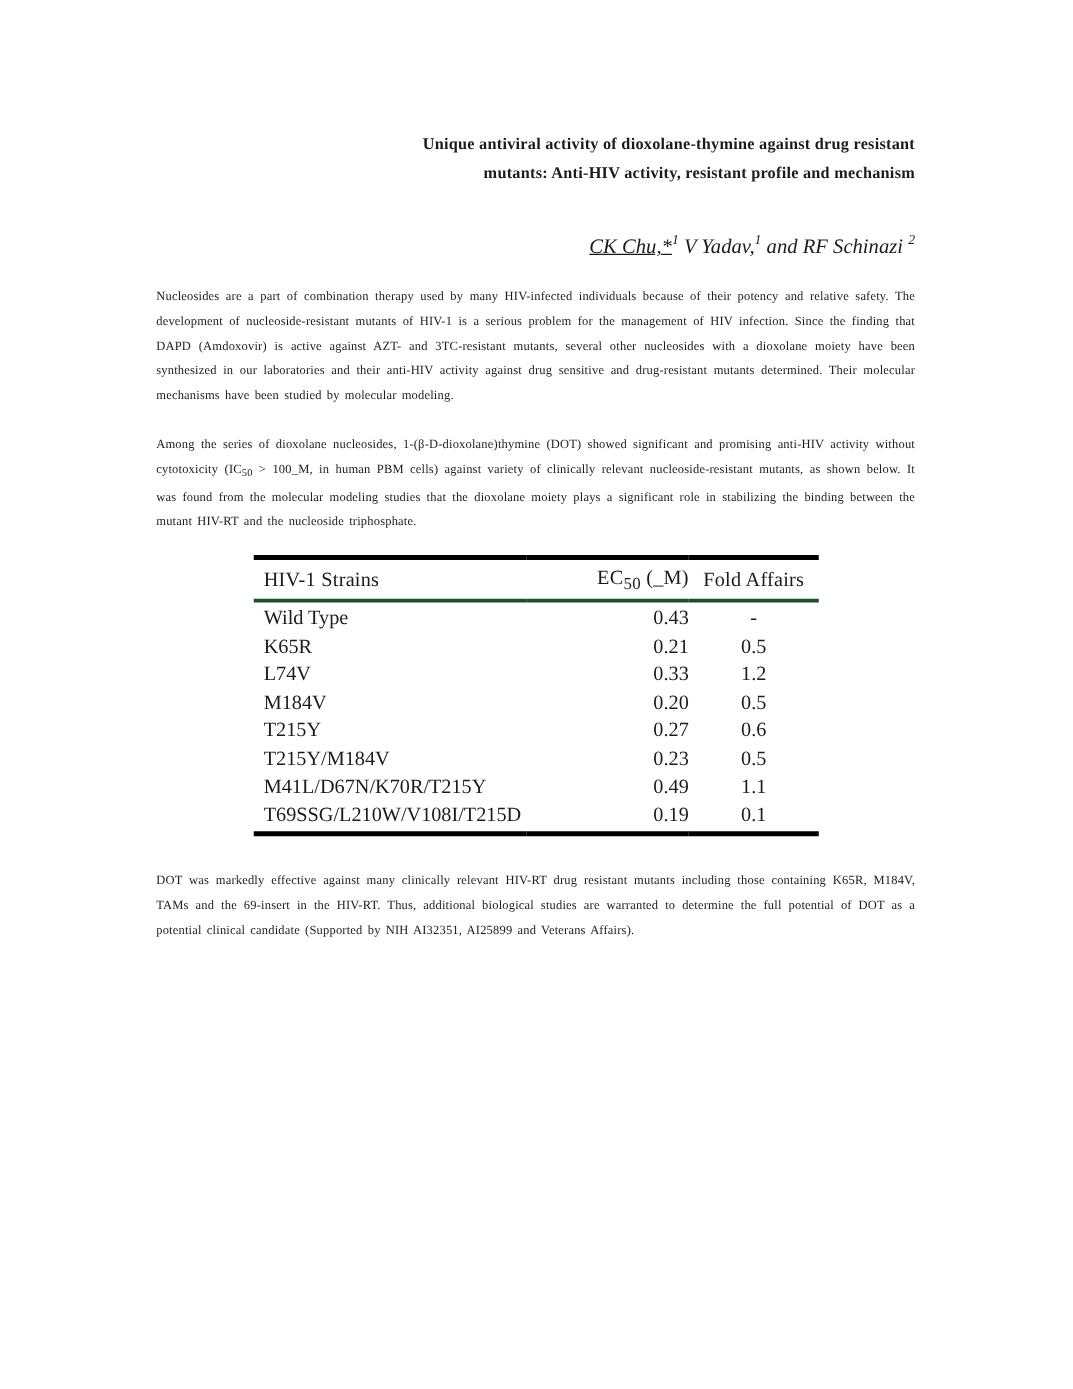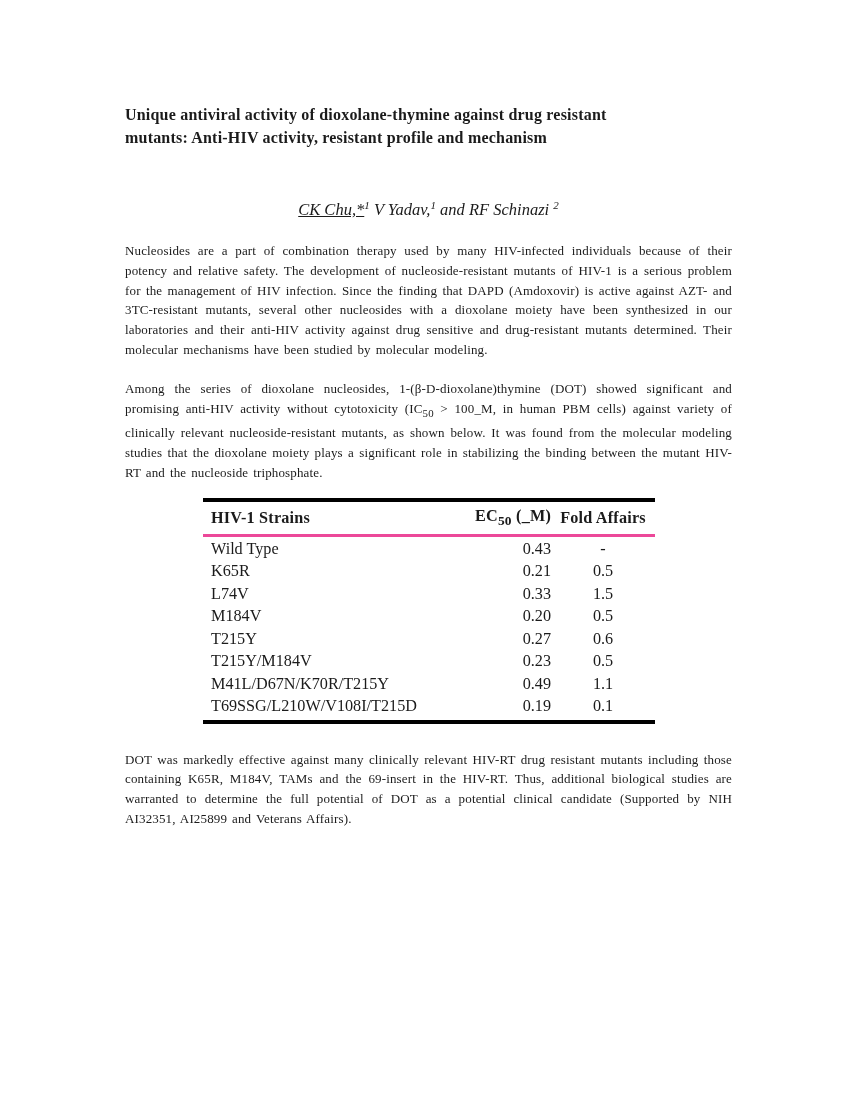--- a/index.html
+++ b/index.html
@@ -12,65 +12,65 @@
     position: relative;
     width: 858px;
     height: 1111px;
     background: #ffffff;
     overflow: hidden;
   }
   .content {
     padding: 103px 126px 0 125px; 
   }
   .title {
-    text-align: left;
+    text-align: right;
     font-weight: bold;
-    font-size: 16px;
+    font-size: 13px;
     line-height: 23px;
     letter-spacing: 0.2px;
   }
   .byline {
-    margin-top: 51px;
-    text-align: center;
+    margin-top: 38px;
+    text-align: right;
     font-style: italic;
     font-size: 16.5px;
   }
   .byline .u { text-decoration: underline; }
   sup {
     font-size: 11px;
     line-height: 0;
     vertical-align: super;
   }
   .affiliations {
     margin-top: 25px;
     font-size: 16.5px;
     line-height: 22px;
   }
   .para {
     margin-top: 19px;
-    font-size: 13px;
+    font-size: 10px;
     line-height: 19.8px;
     text-align: justify;
     letter-spacing: 0.15px;
     word-spacing: 1.5px;
   }
   .para.first { margin-top: 21px; }
   .para.after-table { margin-top: 26px; }
   table.data {
     margin-top: 16px;
     margin-left: 78px;
     width: 452px;
     border-collapse: collapse;
     border-top: 4px solid #000;
     border-bottom: 4px solid #000;
     font-size: 16.2px;
   }
   table.data thead th {
-    border-bottom: 3px solid #ec4899;
-    font-weight: bold;
+    border-bottom: 3px solid #14532d;
+    font-weight: normal;
     padding: 5px 0 4px 0;
     letter-spacing: 0.2px;
   }
   table.data th.col-strain, table.data td.col-strain {
     text-align: left;
     padding-left: 8px;
     width: 218px;
   }
   table.data th.col-ec, table.data td.col-ec {
     text-align: right;
@@ -121,21 +121,21 @@
           <td class="col-fold">-</td>
         </tr>
         <tr>
           <td class="col-strain">K65R</td>
           <td class="col-ec">0.21</td>
           <td class="col-fold">0.5</td>
         </tr>
         <tr>
           <td class="col-strain">L74V</td>
           <td class="col-ec">0.33</td>
-          <td class="col-fold">1.5</td>
+          <td class="col-fold">1.2</td>
         </tr>
         <tr>
           <td class="col-strain">M184V</td>
           <td class="col-ec">0.20</td>
           <td class="col-fold">0.5</td>
         </tr>
         <tr>
           <td class="col-strain">T215Y</td>
           <td class="col-ec">0.27</td>
           <td class="col-fold">0.6</td>

